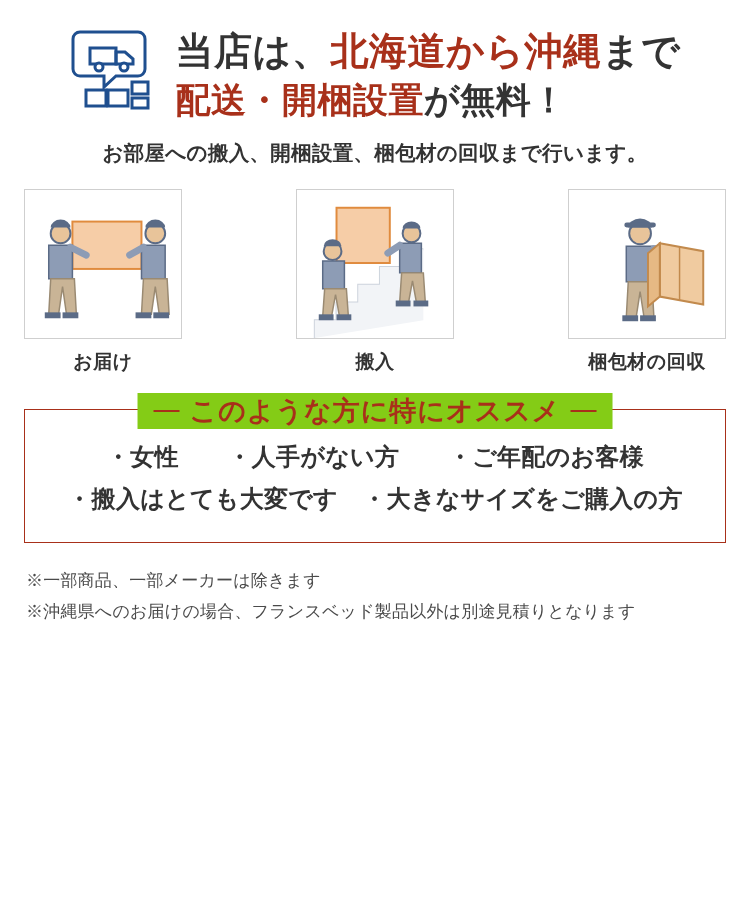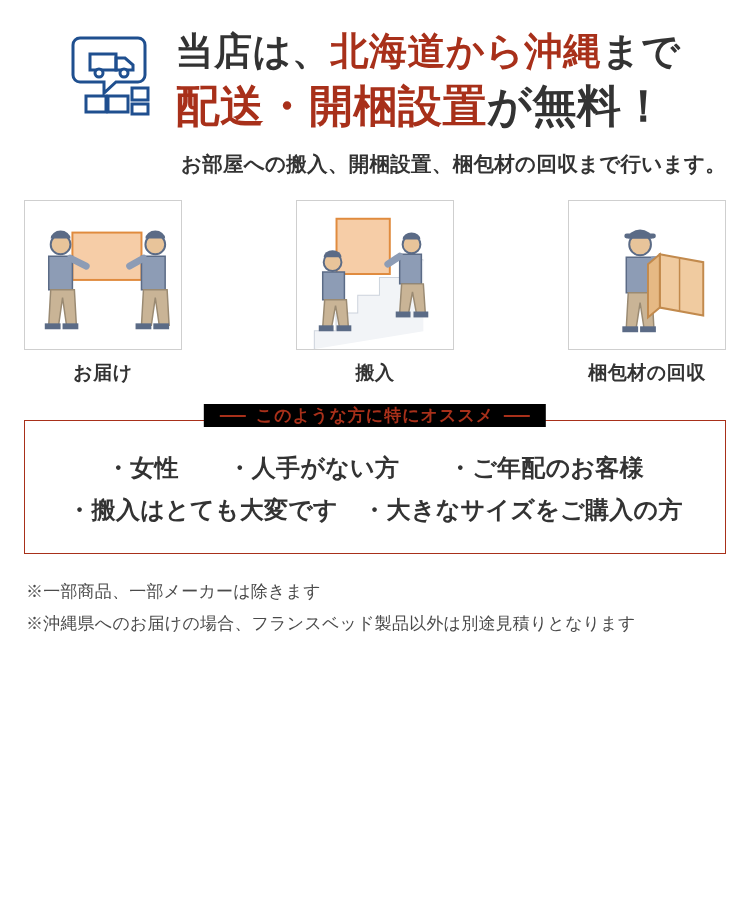--- a/index.html
+++ b/index.html
@@ -43,33 +43,33 @@
     font-weight: bold;
     letter-spacing: 0.5px;
     line-height: 1.35;
     color: #333333;
     white-space: nowrap;
   }
   .headline-line1 .accent {
     color: #a8301a;
   }
   .headline-line2 {
-    font-size: 44px;
+    font-size: 35px;
     font-weight: bold;
     letter-spacing: 0.5px;
     line-height: 1.3;
     color: #a8301a;
     white-space: nowrap;
   }
   .headline-line2 .dark {
     color: #333333;
   }
 
   .subhead {
-    text-align: right;
+    text-align: center;
     font-size: 20.5px;
     font-weight: bold;
     color: #333333;
     margin-top: 16px;
     letter-spacing: 0.3px;
     white-space: nowrap;
   }
 
   
   .steps {
@@ -123,23 +123,23 @@
     margin-top: 34px;
     border: 1px solid #a8301a;
     padding: 26px 10px 22px;
     text-align: center;
   }
   .recommend-title {
     position: absolute;
     top: -17px;
     left: 50%;
     transform: translateX(-50%);
-    background: #000000;
+    background: #84cc16;
     padding: 0 16px;
-    font-size: 17px;
+    font-size: 27px;
     font-weight: bold;
     color: #a8301a;
     letter-spacing: 1px;
     white-space: nowrap;
     display: flex;
     align-items: center;
     gap: 10px;
   }
   .title-rule {
     display: inline-block;

